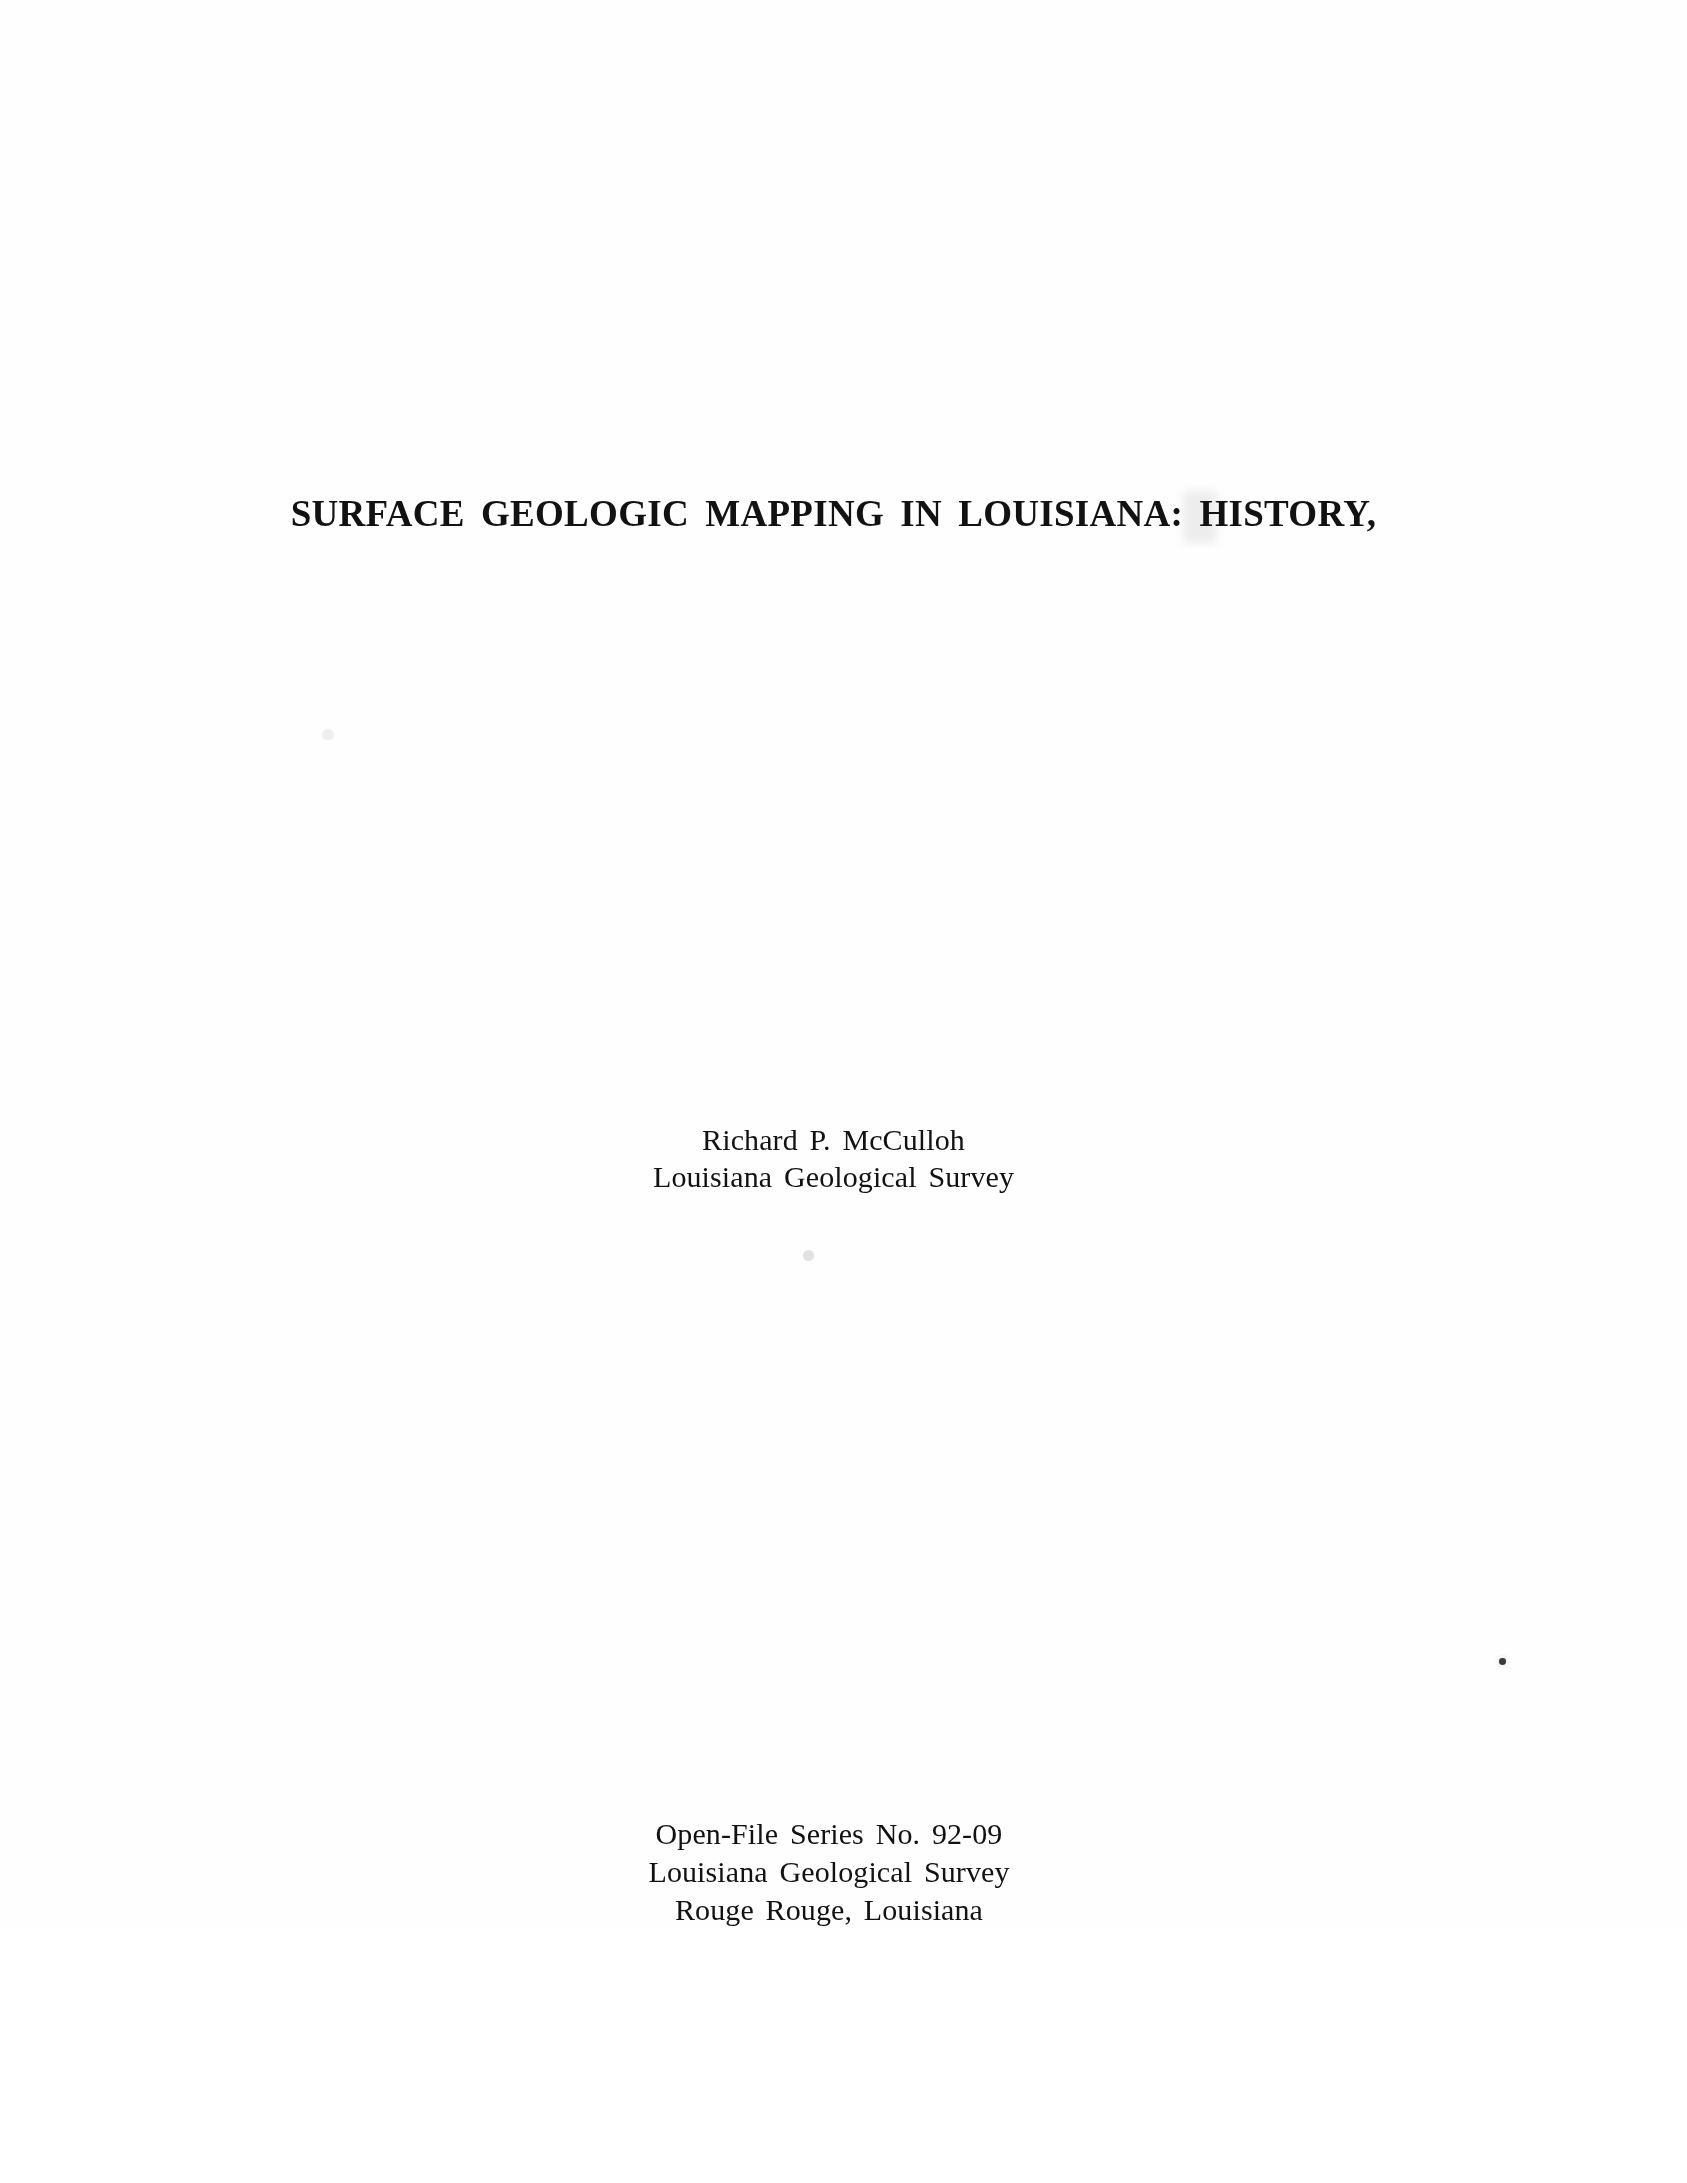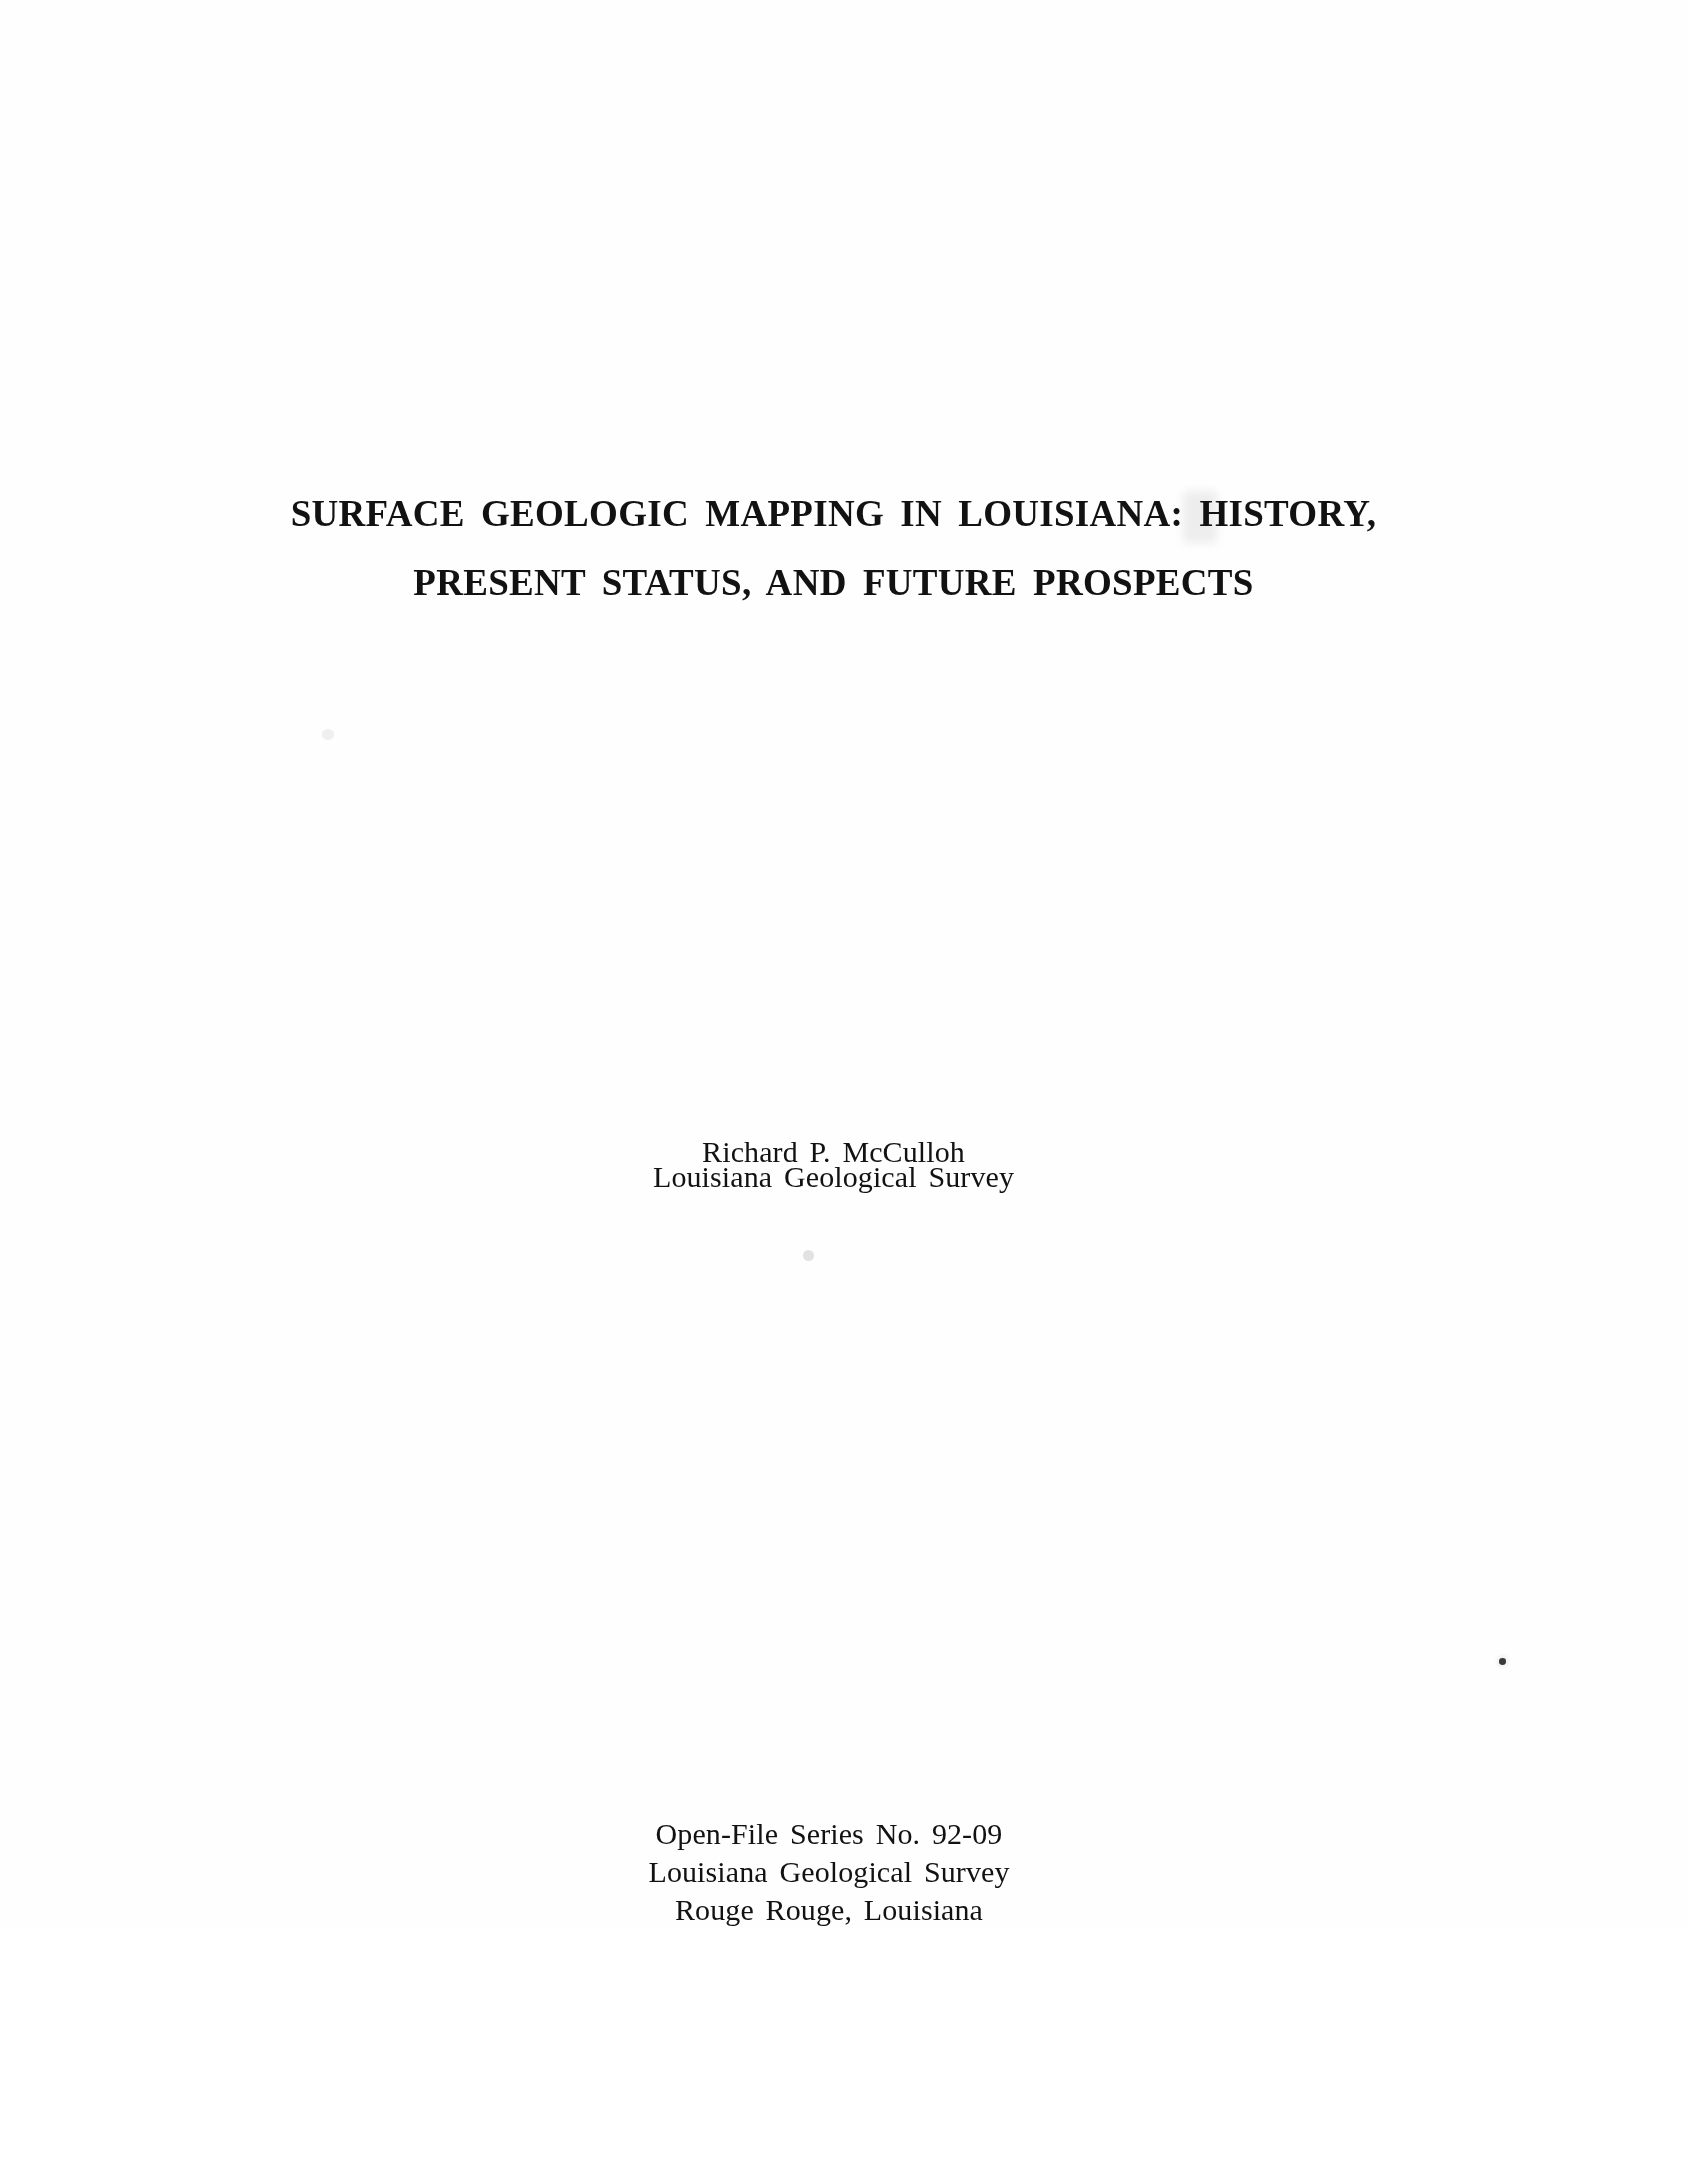--- a/index.html
+++ b/index.html
@@ -59,23 +59,22 @@
 <div class="page">
 
   <div class="artifact-halo" style="left:1183px; top:491px; width:34px; height:52px;"></div>
   <div class="artifact" style="left:322px; top:729px; width:12px; height:10.6px; background:#efefef;"></div>
   <div class="artifact" style="left:803px; top:1250px; width:10.6px; height:10.6px; background:#e2e2e2;"></div>
   <div class="artifact" style="left:1499px; top:1658px; width:7.3px; height:6.6px; background:#3a3a3a; box-shadow:0 0 4px 2px #ececec;"></div>
 
   <div class="text-layer">
 
     <div class="line title-line" style="top:495px;">SURFACE GEOLOGIC MAPPING IN LOUISIANA: HISTORY,</div>
-    <div class="line title-line" style="top:564px;">PRESENT STATUS, AND FUTURE PROSPECTS</div>
 
-    <div class="line body-line" style="top:1125px;margin-top:12px;">Richard P. McCulloh</div>
+    <div class="line body-line" style="top:1125px;">Richard P. McCulloh</div>
     <div class="line body-line" style="top:1162px;">Louisiana Geological Survey</div>
 
     <div class="imprint">
       <div class="line body-line" style="top:1819px;">Open-File Series No. 92-09</div>
       <div class="line body-line" style="top:1857px;">Louisiana Geological Survey</div>
       <div class="line body-line" style="top:1895px;">Rouge Rouge, Louisiana</div>
       <div class="line body-line" style="top:1933px;">1983</div>
     </div>
 
   </div>

